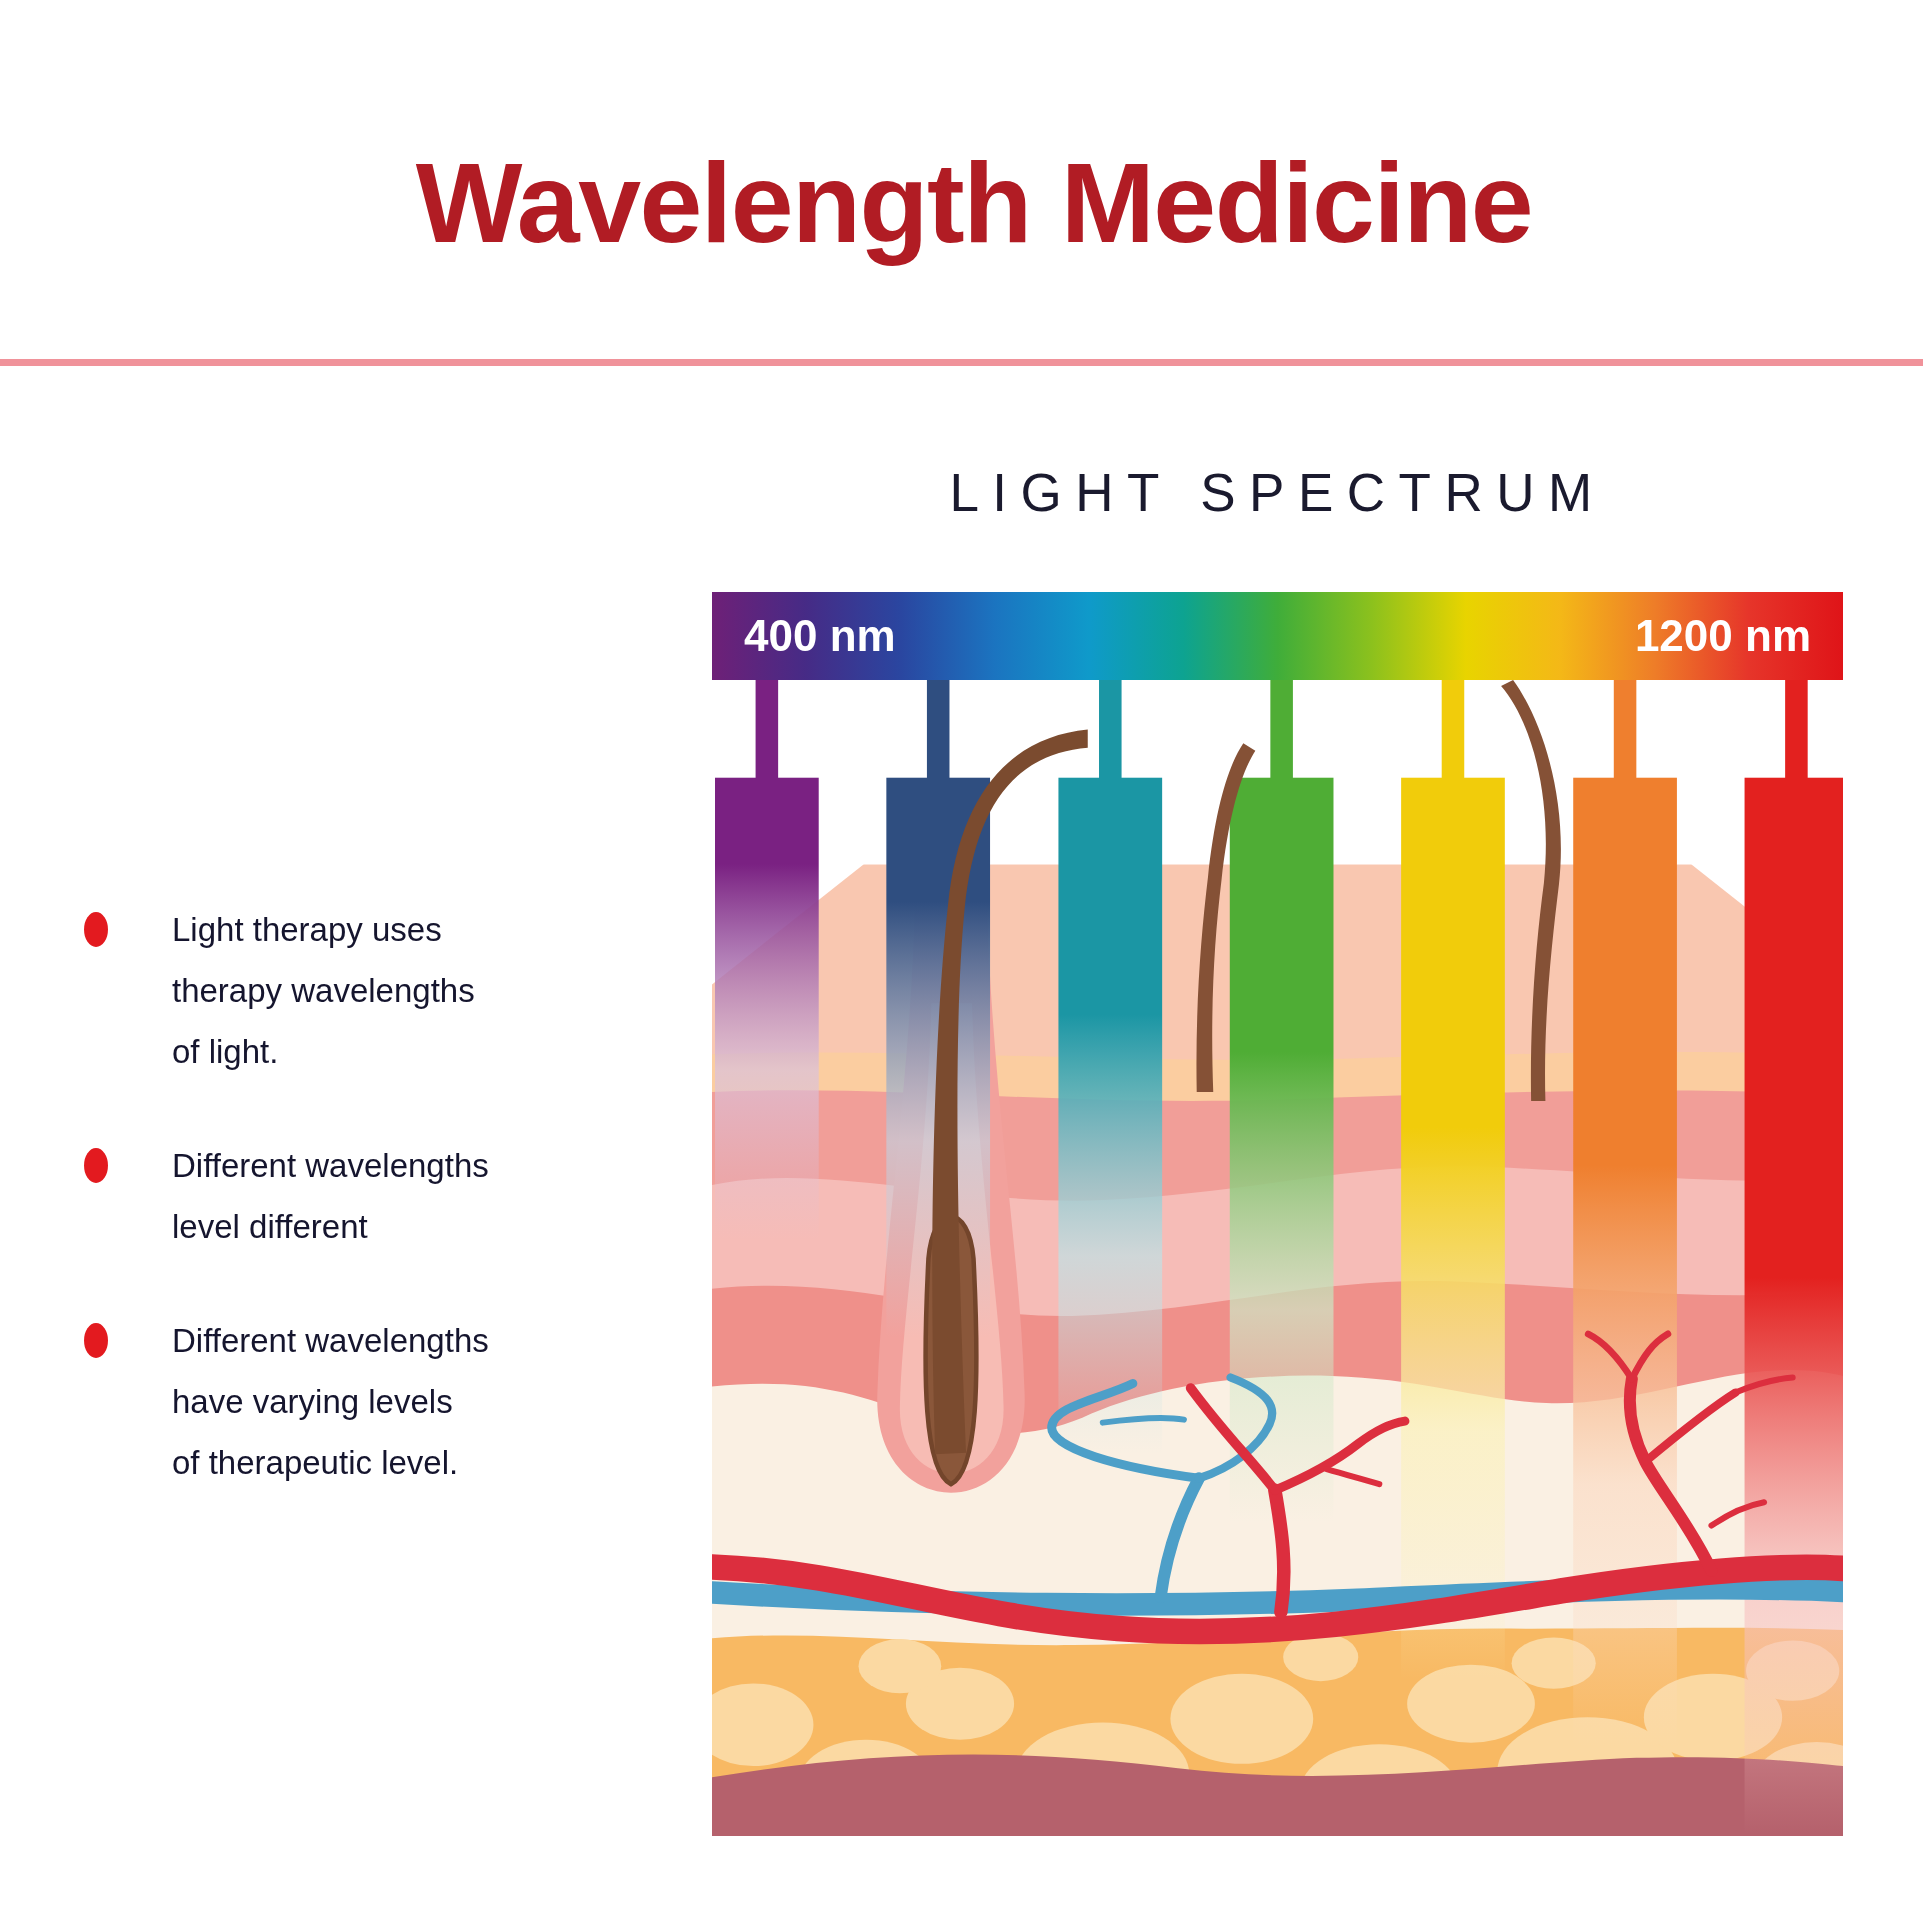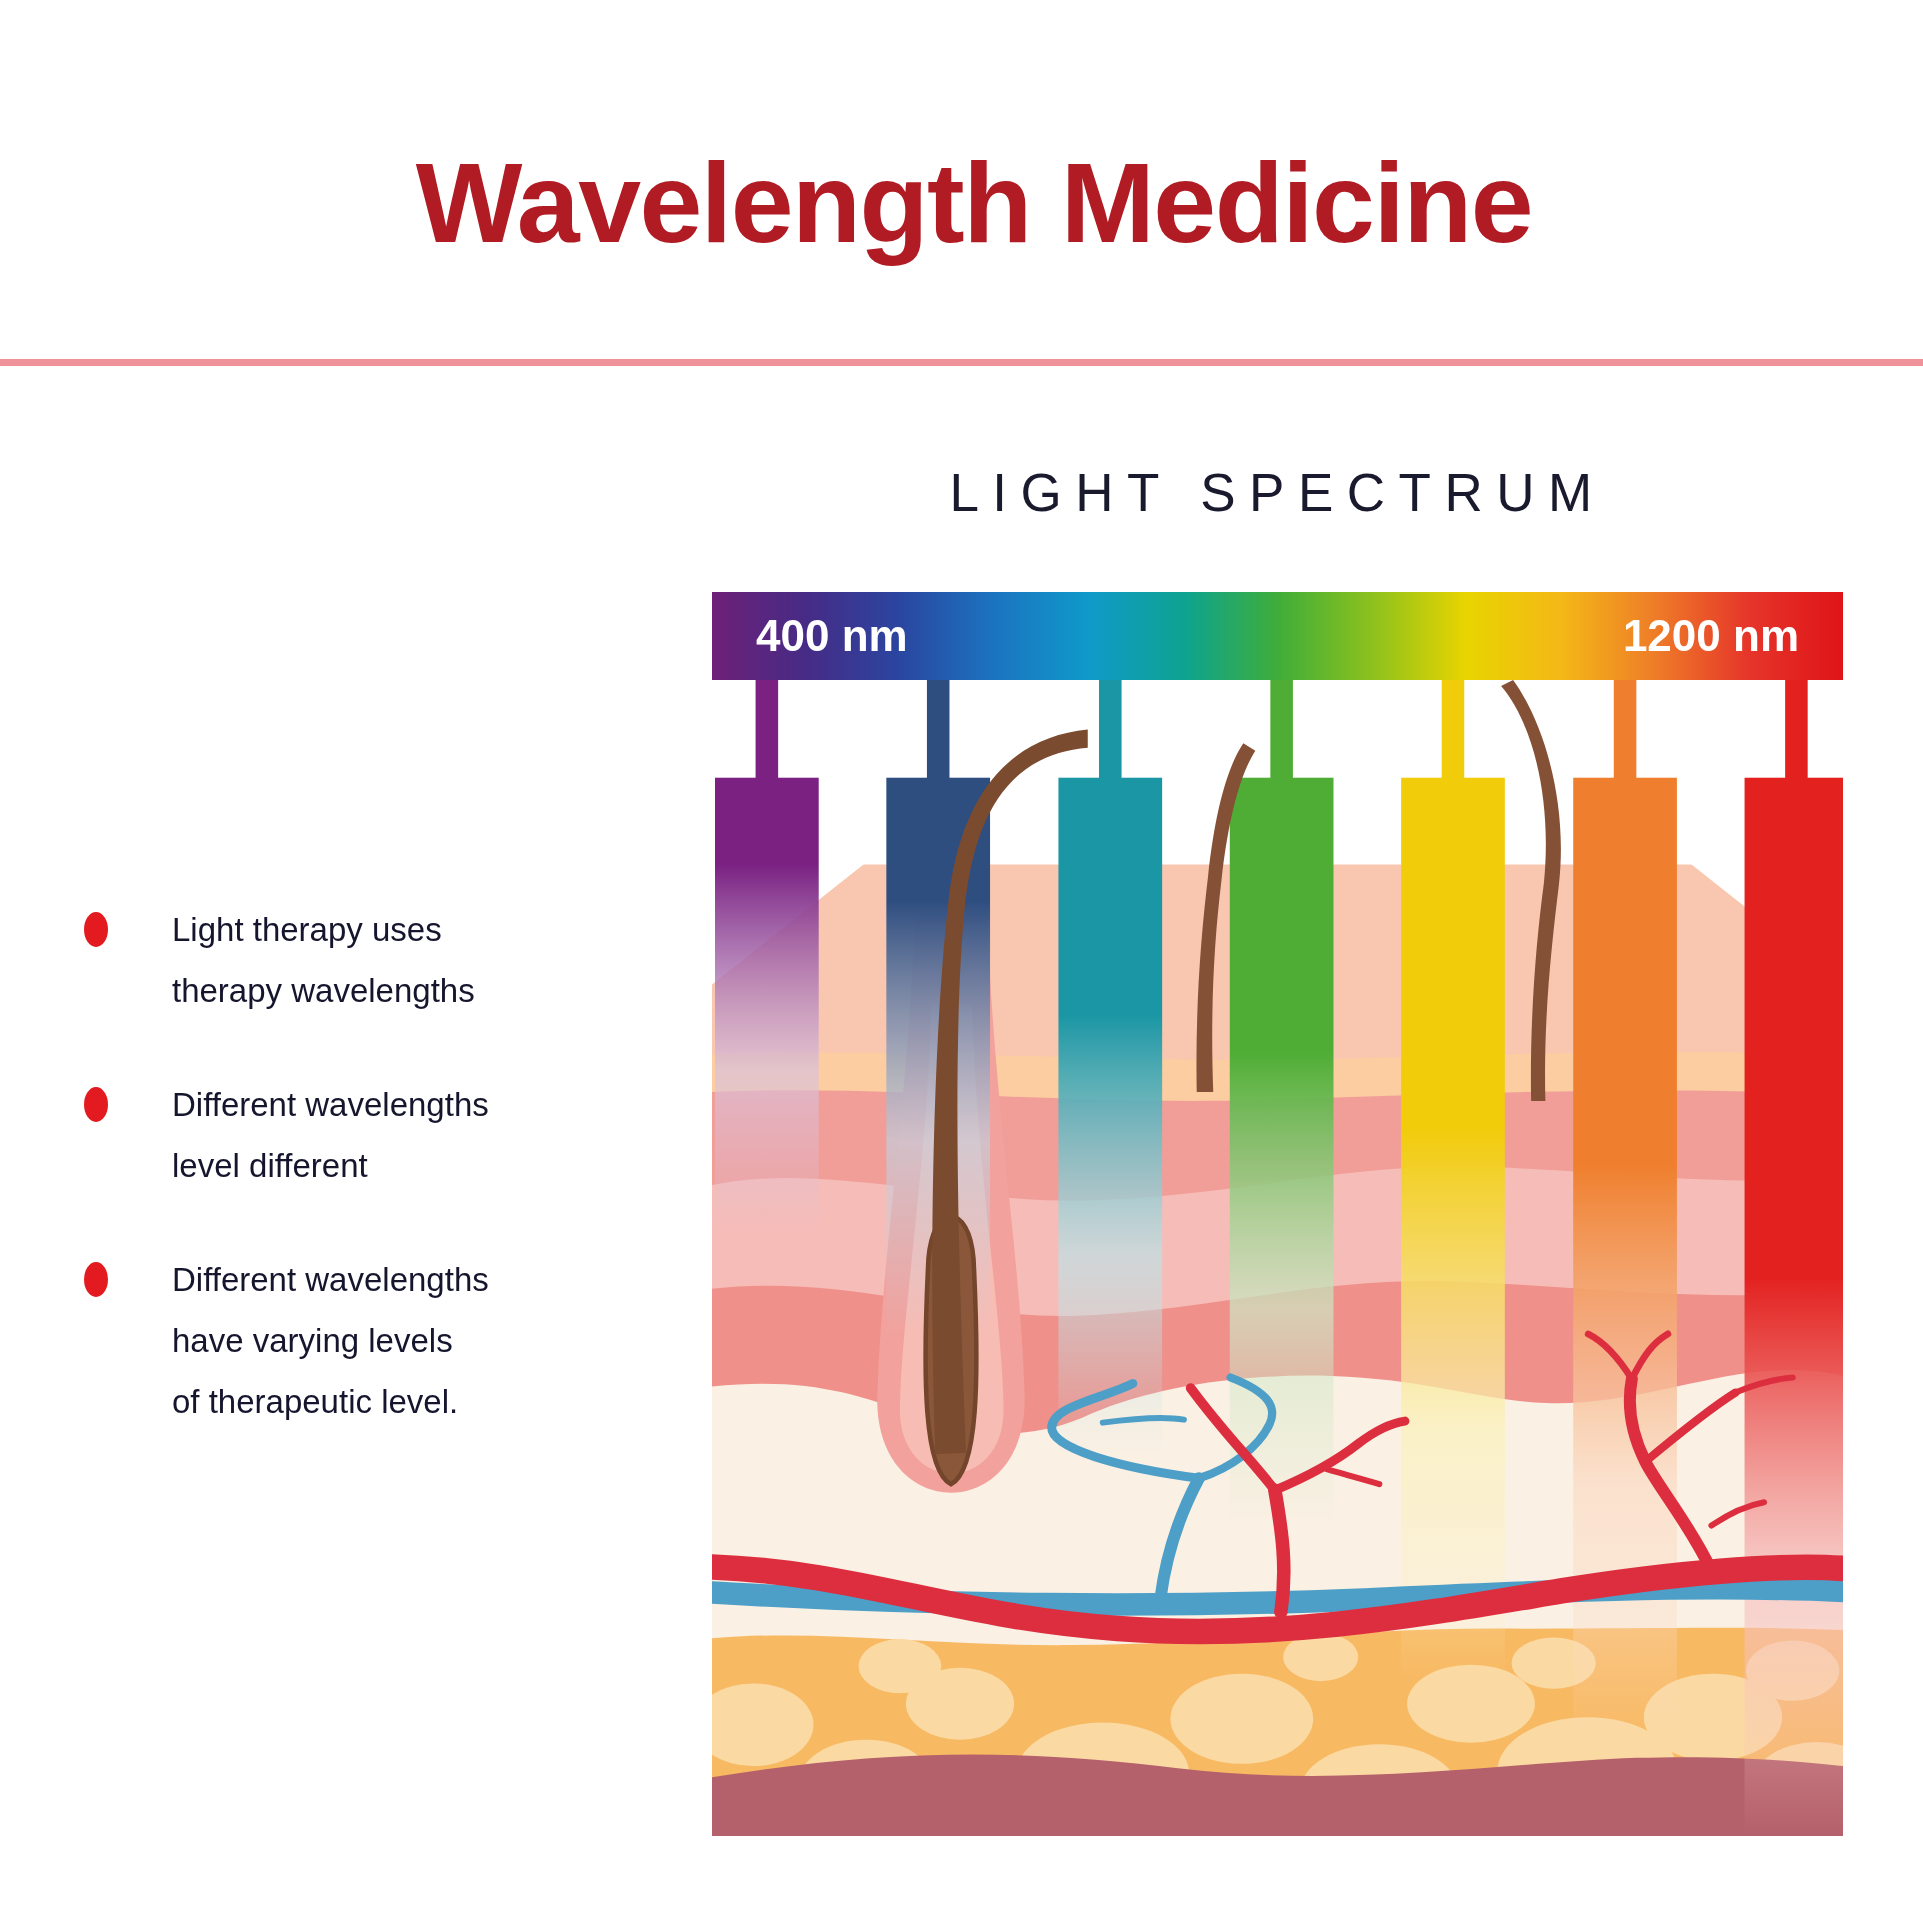--- a/index.html
+++ b/index.html
@@ -32,36 +32,37 @@
   .figure-heading{
     position:absolute;top:0;left:0;width:100%;margin:0;text-align:center;
     font-size:53px;line-height:54px;font-weight:normal;letter-spacing:13.5px;
     color:var(--heading-color,#1A1A2E);
   }
   .spectrum-bar{
     position:absolute;top:126px;left:0;width:1131px;height:88px;
     display:flex;justify-content:space-between;align-items:center;
   }
   .spectrum-label{
-    color:#ffffff;font-weight:bold;font-size:44px;padding:0 44px;
+    color:#ffffff;font-weight:bold;font-size:44px;padding:0 32px;
   }
   .skin-svg{position:absolute;left:0;top:214px;width:1131px;height:1156px;}
 </style>
 </head>
 <body style="--title-color: #B11C24; --divider-color: #F0929A; --heading-color: #1A1A2E; --text-color: #15152E; --bullet-color: #E31A1F;">
 
 <h1 class="page-title">Wavelength Medicine</h1>
 <div class="divider"></div>
 
 <aside class="bullets">
   <div class="bullet-item">
     <span class="bullet-dot"></span>
     <div class="bullet-text">
       <div>Light therapy uses</div>
       <div>therapy wavelengths</div>
+      <div>of light.</div>
     </div>
   </div>
   <div class="bullet-item">
     <span class="bullet-dot"></span>
     <div class="bullet-text">
       <div>Different wavelengths</div>
       <div>level different</div>
     </div>
   </div>
   <div class="bullet-item">

